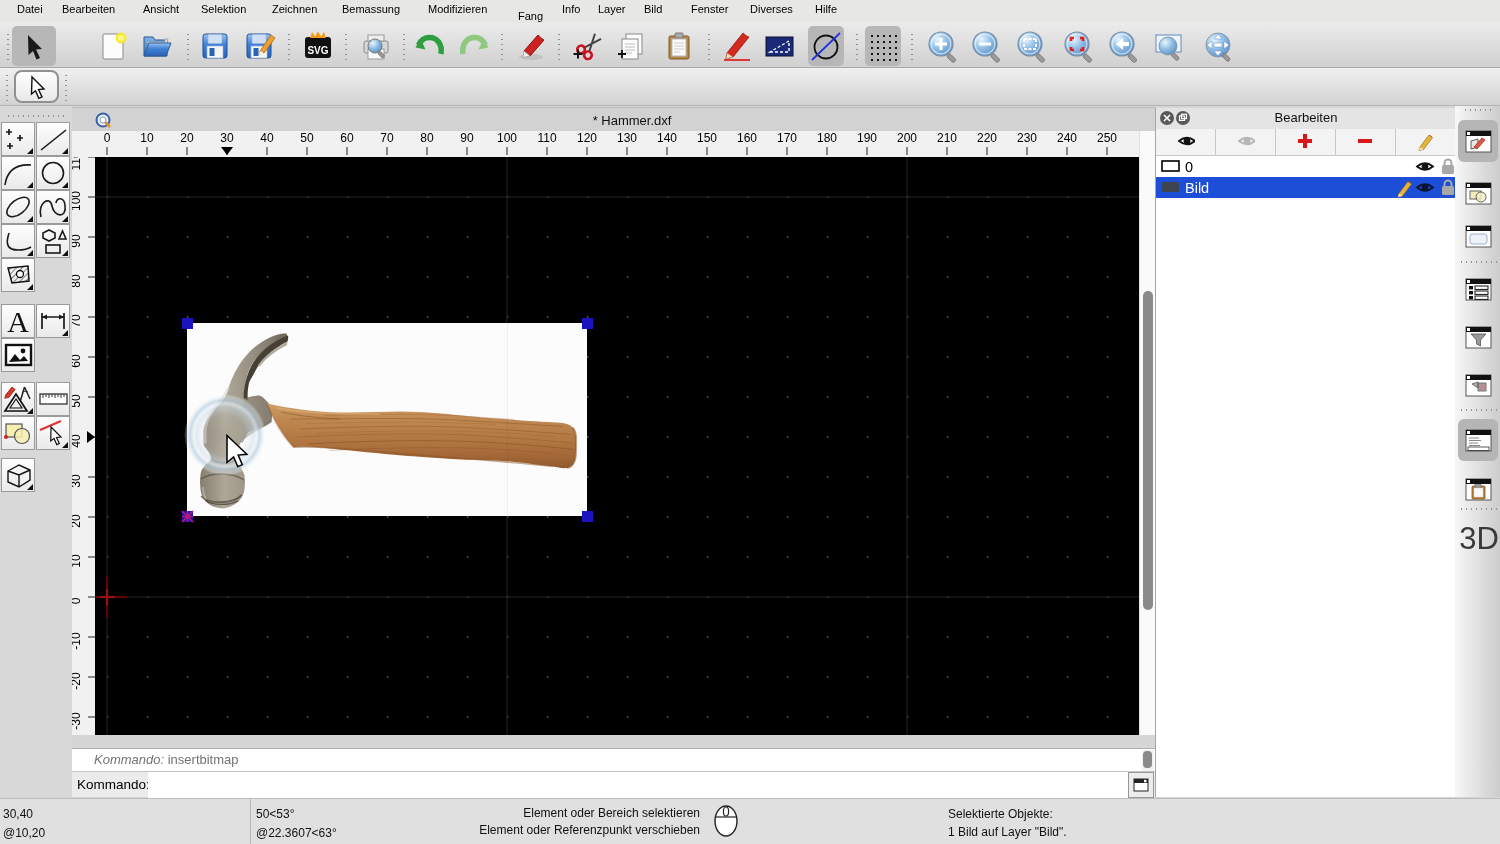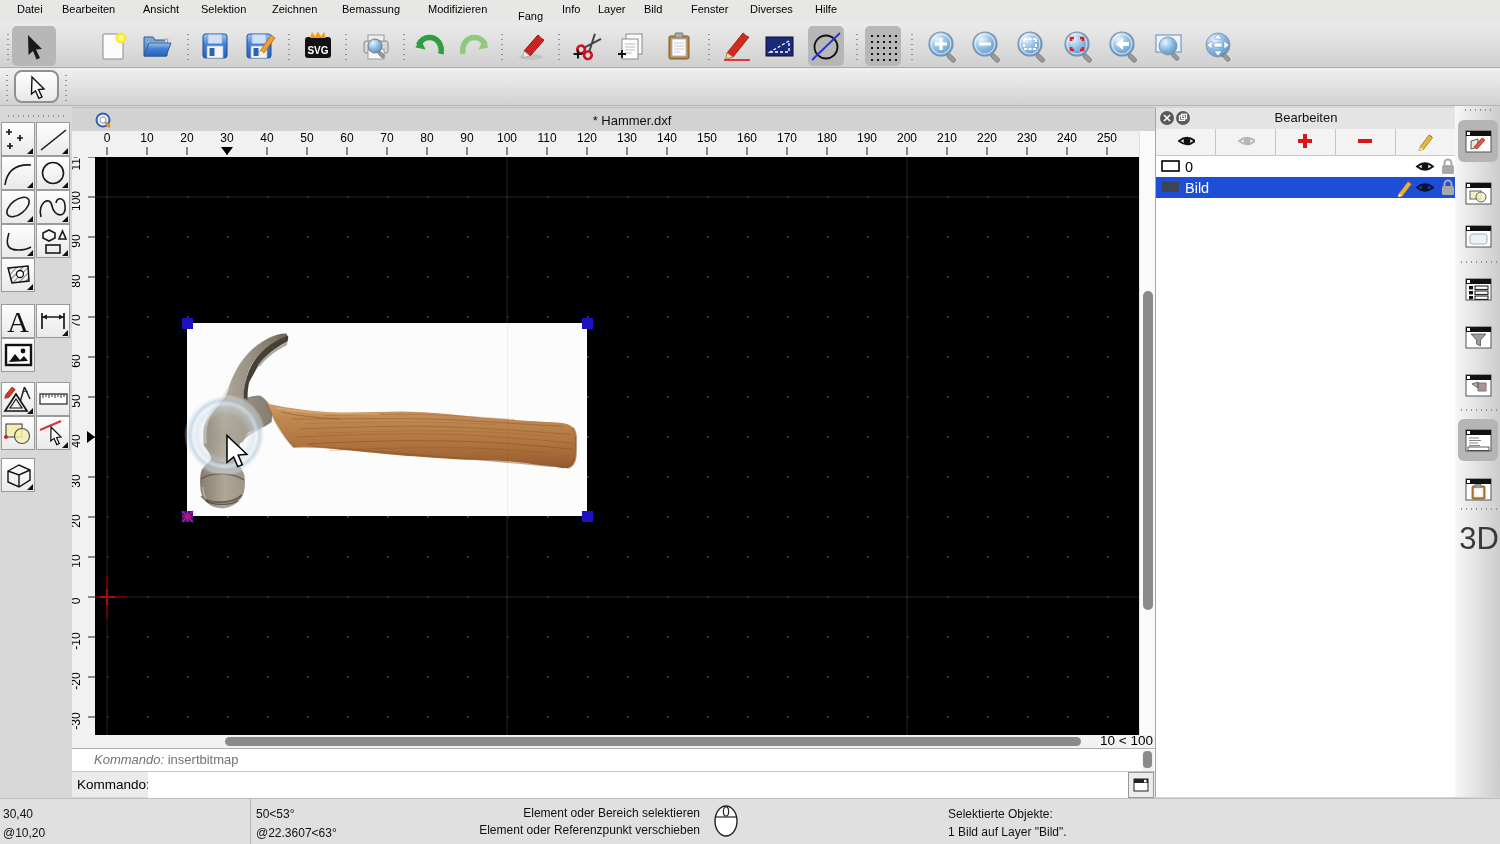--- a/index.html
+++ b/index.html
@@ -704,24 +704,20 @@
         <rect x="487" y="161" width="11" height="11" fill="#1b12c0"></rect>
         <rect x="487" y="354" width="11" height="11" fill="#1b12c0"></rect>
         <rect x="87" y="354" width="11" height="11" fill="#1b12c0"></rect>
         <path d="M87 354 l11 11 M98 354 l-11 11 M87 359.5 h11 M92.5 354 v11" stroke="#c01868" stroke-width="1.6"></path>
         <path d="M132 278.5 l0 27 l6.6 -5.6 l4.2 9.7 l4.5 -1.9 l-4.1 -9.6 l8.7 -0.8 z" fill="#fff" stroke="#000" stroke-width="1.5"></path>
       </svg></div>
 
 <div id="vscroll" class="abs">
       <div id="vthumb"></div>
     </div>
-<div id="hscrollrow" class="abs">
-      <div id="hthumb"></div>
-      <div id="zoomtxt">10 &lt; 100</div>
-    </div>
 
 <div id="history" class="abs">
   <span style="position:absolute;left:22px;top:3px;color:#737373;"><i>Kommando:</i> insertbitmap</span>
   <div id="hscroll2">
         <div id="hthumb2"></div>
       </div>
 </div>
 <div id="cmdrow" class="abs">
   <span style="position:absolute;left:5px;top:5px;color:#000;">Kommando:</span>
   <div id="cmdfield"></div>

